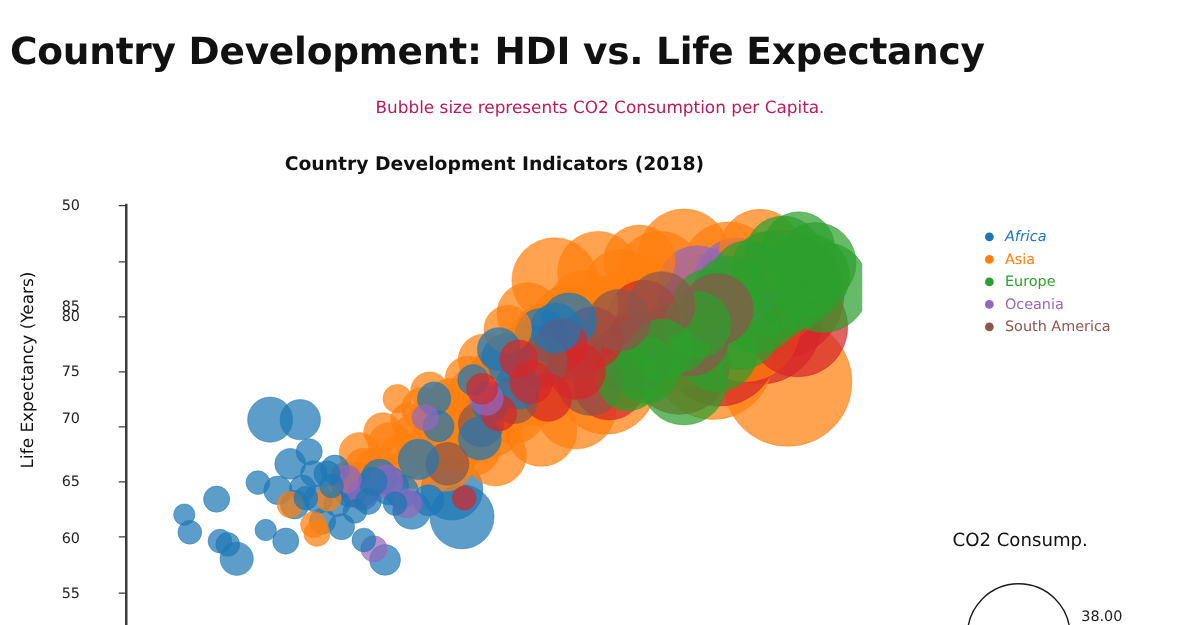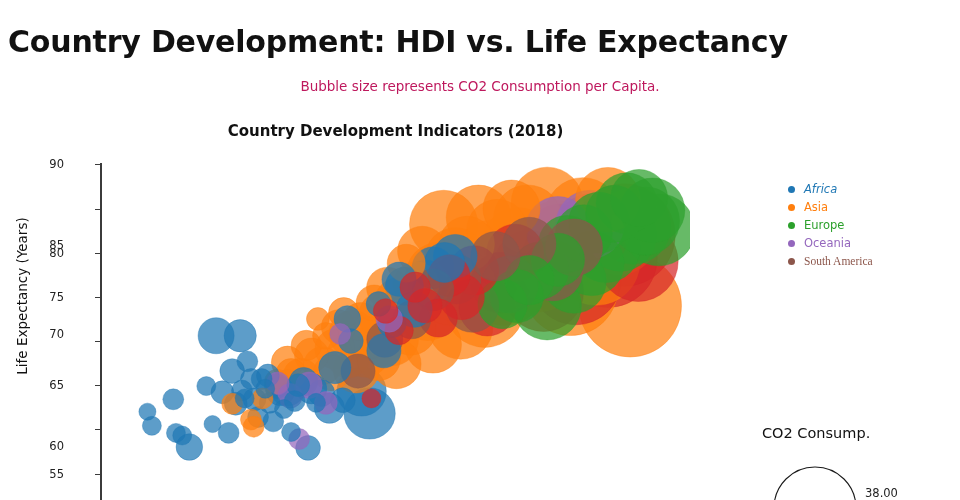--- a/index.html
+++ b/index.html
@@ -327,33 +327,33 @@
         <circle cx="215.07" cy="242.86" r="9.50" fill="#1f77b4" fill-opacity="0.72" stroke="#1f77b4" stroke-opacity="0.55" stroke-width="0.7"></circle>
         <circle cx="270.40" cy="238.44" r="9.50" fill="#d62728" fill-opacity="0.72" stroke="#d62728" stroke-opacity="0.55" stroke-width="0.7"></circle>
         <circle cx="46.41" cy="251.69" r="8.55" fill="#1f77b4" fill-opacity="0.72" stroke="#1f77b4" stroke-opacity="0.55" stroke-width="0.7"></circle>
         <circle cx="111.55" cy="264.05" r="8.55" fill="#1f77b4" fill-opacity="0.72" stroke="#1f77b4" stroke-opacity="0.55" stroke-width="0.7"></circle>
       </svg>
   </div>
 
   <div id="y-axis"></div>
   <div id="y-ticks">
       <div class="y-tick-mark" style="top: 164.416px;"></div>
-      <div class="y-tick-label" style="top: 164.416px;">90</div>
+      <div class="y-tick-label" style="top: 164.416px;">50</div>
       <div class="y-tick-mark" style="top: 208.571px;"></div>
       <div class="y-tick-label" style="top: 208.571px; margin-top: 36px;">85</div>
       <div class="y-tick-mark" style="top: 252.727px;"></div>
       <div class="y-tick-label" style="top: 252.727px;">80</div>
       <div class="y-tick-mark" style="top: 296.883px;"></div>
       <div class="y-tick-label" style="top: 296.883px;">75</div>
       <div class="y-tick-mark" style="top: 341.039px;"></div>
       <div class="y-tick-label" style="top: 334px;">70</div>
       <div class="y-tick-mark" style="top: 385.195px;"></div>
       <div class="y-tick-label" style="top: 385.195px;">65</div>
       <div class="y-tick-mark" style="top: 429.351px;"></div>
-      <div class="y-tick-label" style="top: 446px; text-align: right;">60</div>
+      <div class="y-tick-label" style="top: 430px; text-align: right;">60</div>
       <div class="y-tick-mark" style="top: 473.506px;"></div>
       <div class="y-tick-label" style="top: 473.506px;">55</div>
     </div>
 
   <div id="y-axis-label">Life Expectancy (Years)</div>
 
   <div id="legend">
       <div class="legend-item">
         <span class="legend-dot" style="background: rgb(31, 119, 180);"></span>
         <span style="color: rgb(31, 119, 180); font-style: italic;">Africa</span>
@@ -365,21 +365,21 @@
       <div class="legend-item">
         <span class="legend-dot" style="background: rgb(44, 160, 44);"></span>
         <span style="color: rgb(44, 160, 44);">Europe</span>
       </div>
       <div class="legend-item">
         <span class="legend-dot" style="background: rgb(148, 103, 189);"></span>
         <span style="color: rgb(148, 103, 189);">Oceania</span>
       </div>
       <div class="legend-item">
         <span class="legend-dot" style="background: rgb(140, 86, 75);"></span>
-        <span style="color: rgb(140, 86, 75); font-family: Liberation Serif, serif;">South America</span>
+        <span style="color: rgb(140, 86, 75);">South America</span>
       </div>
     </div>
 
   <div id="size-legend">
     <div id="size-legend-title">CO2 Consump.</div>
     <svg id="size-legend-svg" width="220" height="60">
       <circle cx="75" cy="60" r="41" fill="none" stroke="#1a1a1a" stroke-width="1.1"></circle>
       <line x1="116" y1="66" x2="123" y2="66" stroke="#1a1a1a" stroke-width="1.1"></line>
     </svg>
     <div id="size-legend-value">38.00</div>

